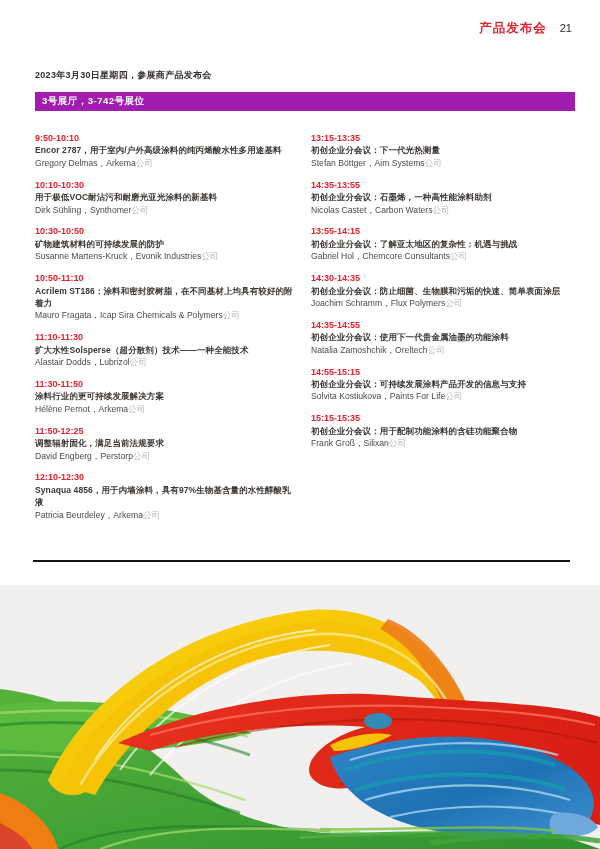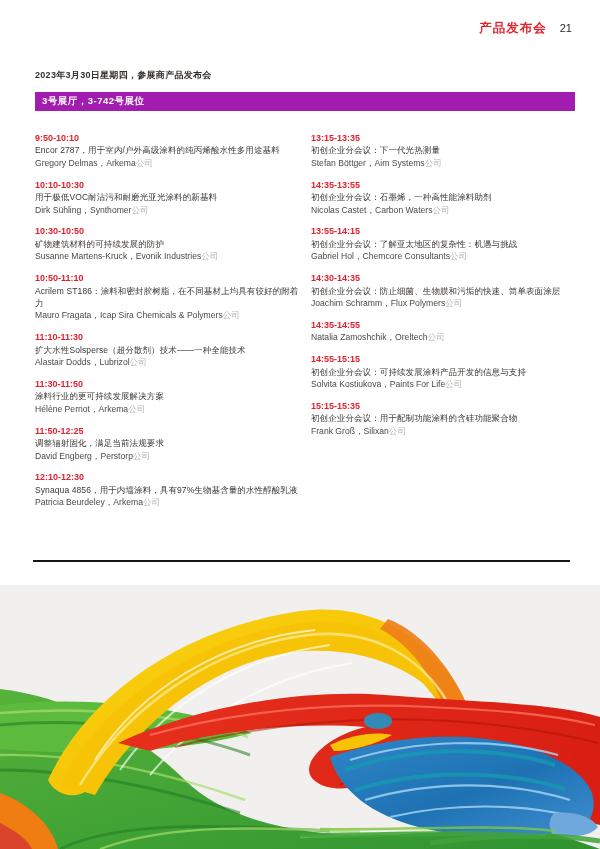--- a/index.html
+++ b/index.html
@@ -38,21 +38,21 @@
   .columns{
     position:absolute;left:35px;top:132px;width:540px;
     display:flex;gap:12px;
   }
   .col{width:264px;}
   .entry{margin-bottom:9.5px;}
   .entry .time{
     color:#e5202e;font-weight:bold;font-size:9px;line-height:12.4px;
   }
   .entry .title{
-    color:#3b3734;font-weight:normal;font-size:8.5px;line-height:12.4px;
+    color:#3b3734;font-weight:bold;font-size:8.5px;line-height:12.4px;
     letter-spacing:.1px;
   }
   .entry .speaker{
     color:#4d4946;font-size:8.6px;line-height:12.4px;
   }
   .entry .suffix{color:#b7b5b3;}
   
   .divider{
     position:absolute;left:33px;top:560px;width:537px;height:2.4px;
     background:#171513;
@@ -138,20 +138,21 @@
           <div class="title">初创企业分会议：了解亚太地区的复杂性：机遇与挑战</div>
           <div class="speaker"><span class="speaker-name">Gabriel Hol，Chemcore Consultants</span><span class="suffix">公司</span></div>
         </div>
         <div class="entry">
           <div class="time">14:30-14:35</div>
           <div class="title">初创企业分会议：防止细菌、生物膜和污垢的快速、简单表面涂层</div>
           <div class="speaker"><span class="speaker-name">Joachim Schramm，Flux Polymers</span><span class="suffix">公司</span></div>
         </div>
         <div class="entry">
           <div class="time">14:35-14:55</div>
+          <div class="title">初创企业分会议：使用下一代贵金属油墨的功能涂料</div>
           <div class="speaker"><span class="speaker-name">Natalia Zamoshchik，Oreltech</span><span class="suffix">公司</span></div>
         </div>
         <div class="entry">
           <div class="time">14:55-15:15</div>
           <div class="title">初创企业分会议：可持续发展涂料产品开发的信息与支持</div>
           <div class="speaker"><span class="speaker-name">Solvita Kostiukova，Paints For Life</span><span class="suffix">公司</span></div>
         </div>
         <div class="entry">
           <div class="time">15:15-15:35</div>
           <div class="title">初创企业分会议：用于配制功能涂料的含硅功能聚合物</div>

